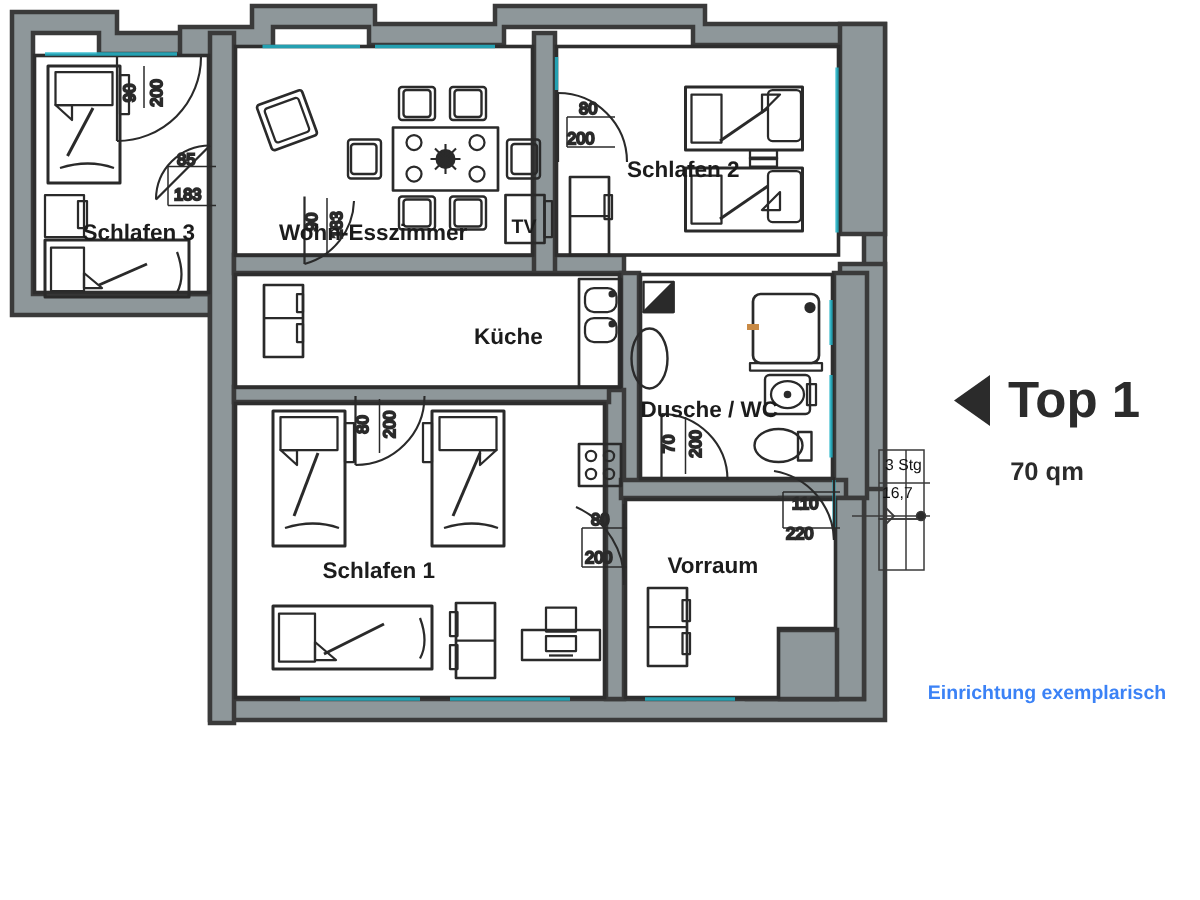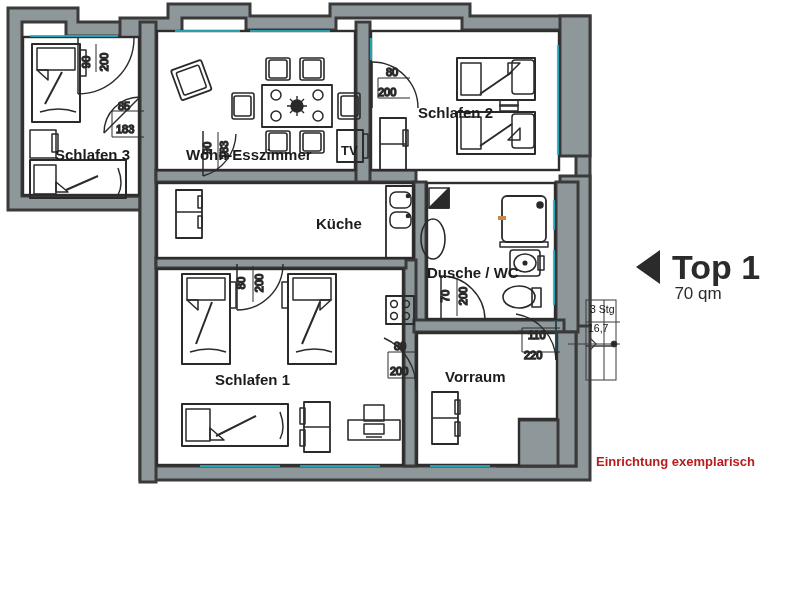--- a/index.html
+++ b/index.html
@@ -60,33 +60,34 @@
     border-bottom:17px solid transparent;
     border-right:24px solid #2b2b2b;
   }
   #topname{
     font-weight:bold;
     font-size:34px;
     color:#2b2b2b;
     line-height:1;
   }
   #qm{
-    margin-top:0;
-    font-weight:normal;
+    margin-top:21px;
+    font-weight:bold;
     font-size:17px;
     color:#2b2b2b;
     text-align:center;
   }
   #note{
     position:absolute;
     left:596px;top:454px;
     width:204px;
+    text-align:center;
     font-weight:bold;
     font-size:13px;
-    color:#b91c1c;
+    color:#3b82f6;
   }
 </style>
 </head>
 <body>
 
 <div id="stage">
 
 <svg width="800" height="600" viewBox="0 0 800 600">
 
   <g fill="#8e979a" stroke="#3a3a3a" stroke-width="3" stroke-linejoin="miter">

